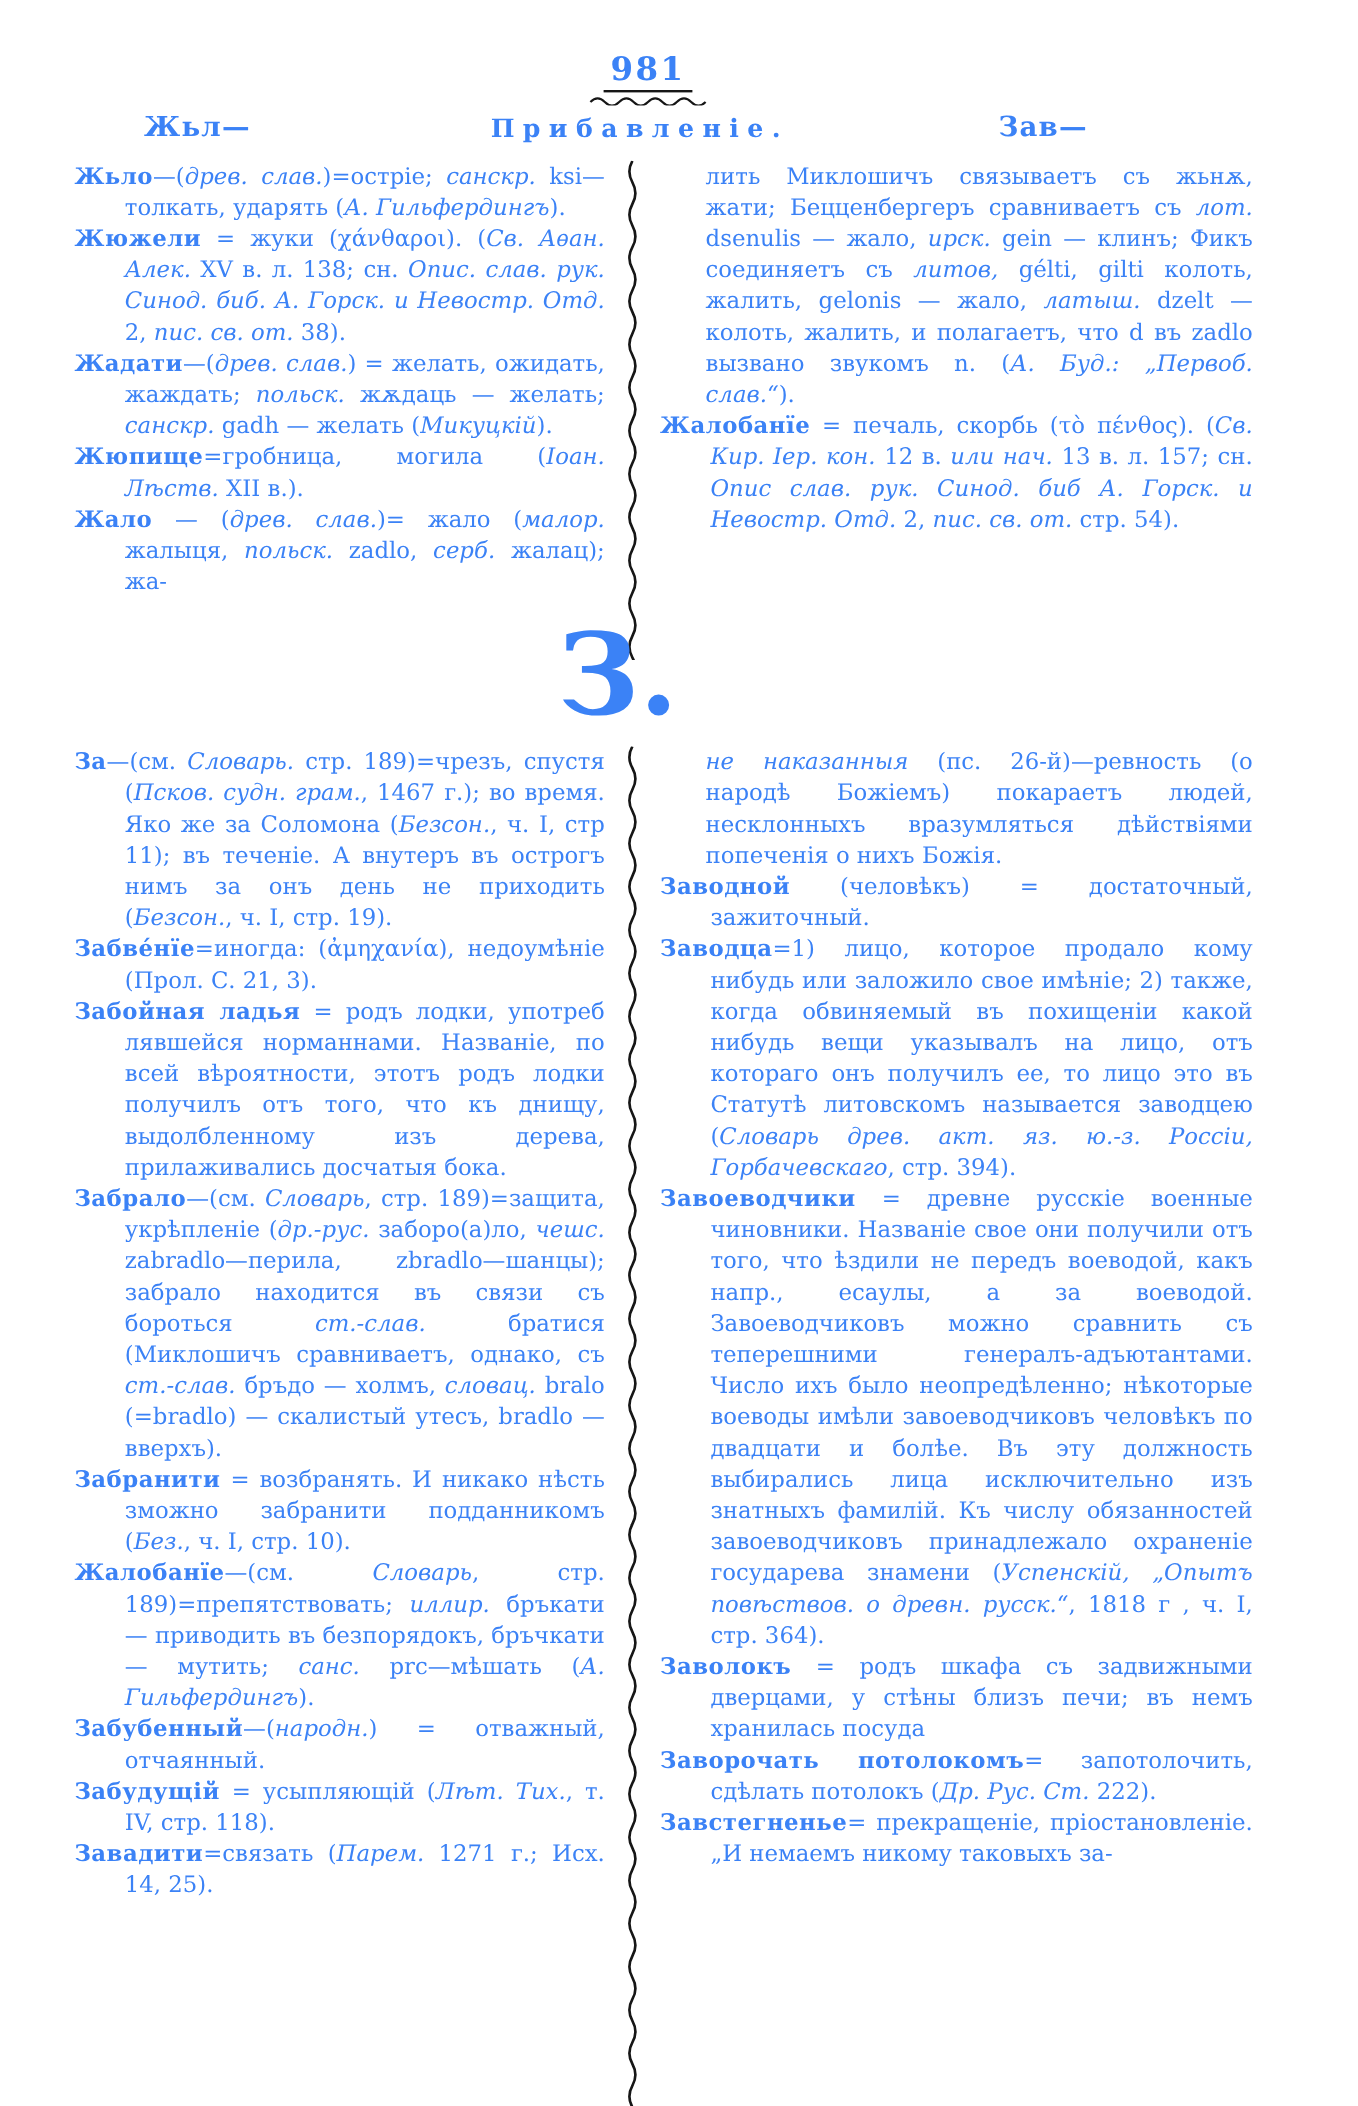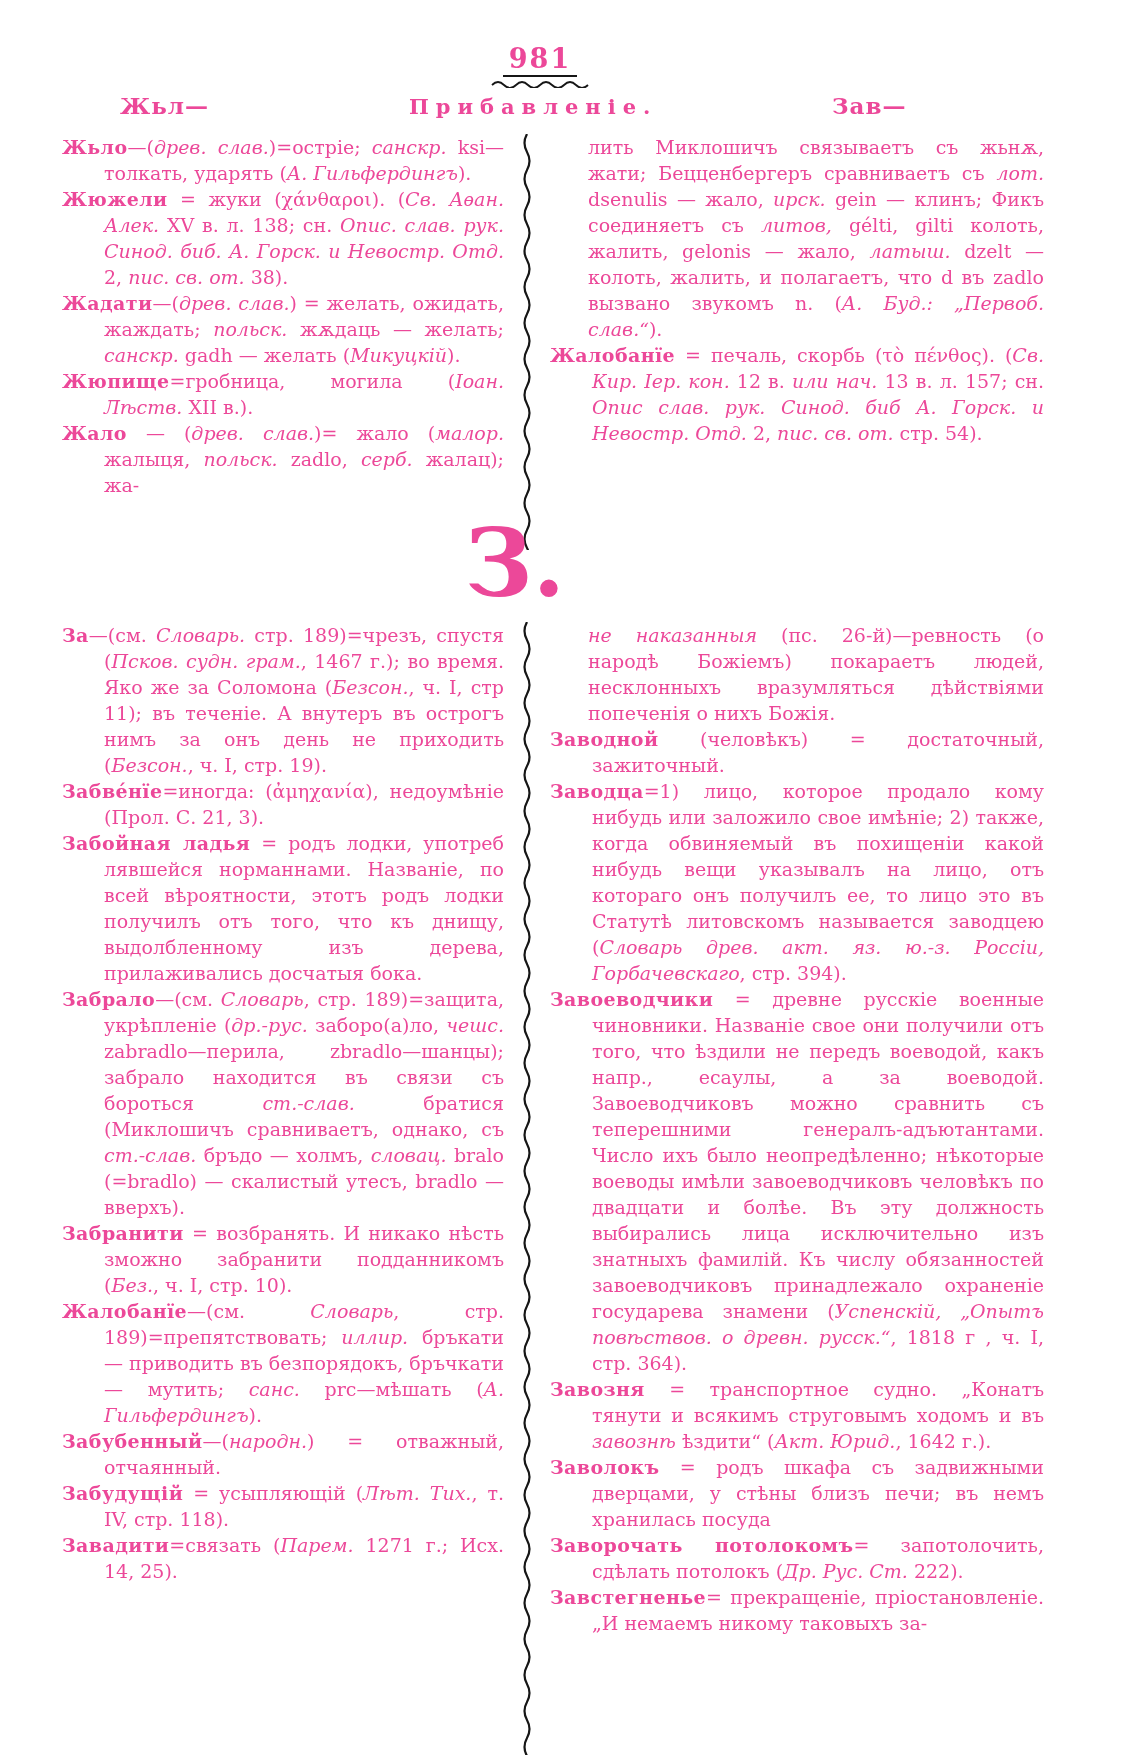--- a/index.html
+++ b/index.html
@@ -1,20 +1,20 @@
 <!DOCTYPE html>
 <html><head>
 <meta charset="utf-8">
 <style>
   html,body{margin:0;padding:0;background:#ffffff;}
   .page{
     position:relative;
     width:1132px;height:1755px;
     background:#ffffff;
-    color:#ec4899;
+    color:#3b82f6;
     font-family:"DejaVu Serif", serif;
     overflow:hidden;
     box-sizing:border-box;
     padding:44px 88px 0 62px;
   }
   
   .pagenum-wrap{text-align:center;margin-left:-26px;}
   .pagenum{
     display:inline-block;
     font-size:27px;font-weight:bold;letter-spacing:2px;
@@ -104,20 +104,19 @@
     <div class="divider">
       <svg width="14" height="1196" viewBox="0 0 14 1196">
           <path d="M7 0 q-5 9 0 18 q5 9 0 18 q-5 9 0 18 q5 9 0 18 q-5 9 0 18 q5 9 0 18 q-5 9 0 18 q5 9 0 18 q-5 9 0 18 q5 9 0 18 q-5 9 0 18 q5 9 0 18 q-5 9 0 18 q5 9 0 18 q-5 9 0 18 q5 9 0 18 q-5 9 0 18 q5 9 0 18 q-5 9 0 18 q5 9 0 18 q-5 9 0 18 q5 9 0 18 q-5 9 0 18 q5 9 0 18 q-5 9 0 18 q5 9 0 18 q-5 9 0 18 q5 9 0 18 q-5 9 0 18 q5 9 0 18 q-5 9 0 18 q5 9 0 18 q-5 9 0 18 q5 9 0 18 q-5 9 0 18 q5 9 0 18 q-5 9 0 18 q5 9 0 18 q-5 9 0 18 q5 9 0 18 q-5 9 0 18 q5 9 0 18 q-5 9 0 18 q5 9 0 18 q-5 9 0 18 q5 9 0 18 q-5 9 0 18 q5 9 0 18 q-5 9 0 18 q5 9 0 18 q-5 9 0 18 q5 9 0 18 q-5 9 0 18 q5 9 0 18 q-5 9 0 18 q5 9 0 18 q-5 9 0 18 q5 9 0 18 q-5 9 0 18 q5 9 0 18 q-5 9 0 18 q5 9 0 18 q-5 9 0 18 q5 9 0 18 q-5 9 0 18 q5 9 0 18 q-5 9 0 18 q5 9 0 18" fill="none" stroke="#161616" stroke-width="2.2"></path>
         </svg>
     </div>
     <div class="col col-r">
         <p class="entry cont"><span class="it">не наказанныя</span><span> (пс. 26-й)—ревность (о народѣ Божіемъ) покараетъ людей, несклонныхъ вразумляться дѣйствіями попеченія о нихъ Божія.</span></p>
         <p class="entry"><span class="hw">Заводной</span><span> (человѣкъ) = достаточный, зажиточный.</span></p>
         <p class="entry"><span class="hw">Заводца</span><span>=1) лицо, которое продало кому нибудь или заложило свое имѣніе; 2) также, когда обвиняемый въ похищеніи какой нибудь вещи указывалъ на лицо, отъ котораго онъ получилъ ее, то лицо это въ Статутѣ литовскомъ называется заводцею (</span><span class="it">Словарь древ. акт. яз. ю.-з. Россіи, Горбачевскаго</span><span>, стр. 394).</span></p>
         <p class="entry"><span class="hw">Завоеводчики</span><span> = древне русскіе военные чиновники. Названіе свое они получили отъ того, что ѣздили не передъ воеводой, какъ напр., есаулы, а за воеводой. Завоеводчиковъ можно сравнить съ теперешними генералъ-адъютантами. Число ихъ было неопредѣленно; нѣкоторые воеводы имѣли завоеводчиковъ человѣкъ по двадцати и болѣе. Въ эту должность выбирались лица исключительно изъ знатныхъ фамилій. Къ числу обязанностей завоеводчиковъ принадлежало охраненіе государева знамени (</span><span class="it">Успенскій, „Опытъ повѣствов. о древн. русск.“</span><span>, 1818 г , ч. I, стр. 364).</span></p>
-        <p class="entry"><span class="hw">Завозня</span><span> = транспортное судно. „Конатъ тянути и всякимъ струговымъ ходомъ и въ </span><span class="it">завознѣ</span><span> ѣздити“ (</span><span class="it">Акт. Юрид.</span><span>, 1642 г.).</span></p>
         <p class="entry"><span class="hw">Заволокъ</span><span> = родъ шкафа съ задвижными дверцами, у стѣны близъ печи; въ немъ хранилась посуда</span></p>
         <p class="entry"><span class="hw">Заворочать потолокомъ</span><span>= запотолочить, сдѣлать потолокъ (</span><span class="it">Др. Рус. Ст.</span><span> 222).</span></p>
         <p class="entry"><span class="hw">Завстегненье</span><span>= прекращеніе, пріостановленіе. „И немаемъ никому таковыхъ за-</span></p>
       </div>
   </div>
 
 </div>
 
 </body></html>

